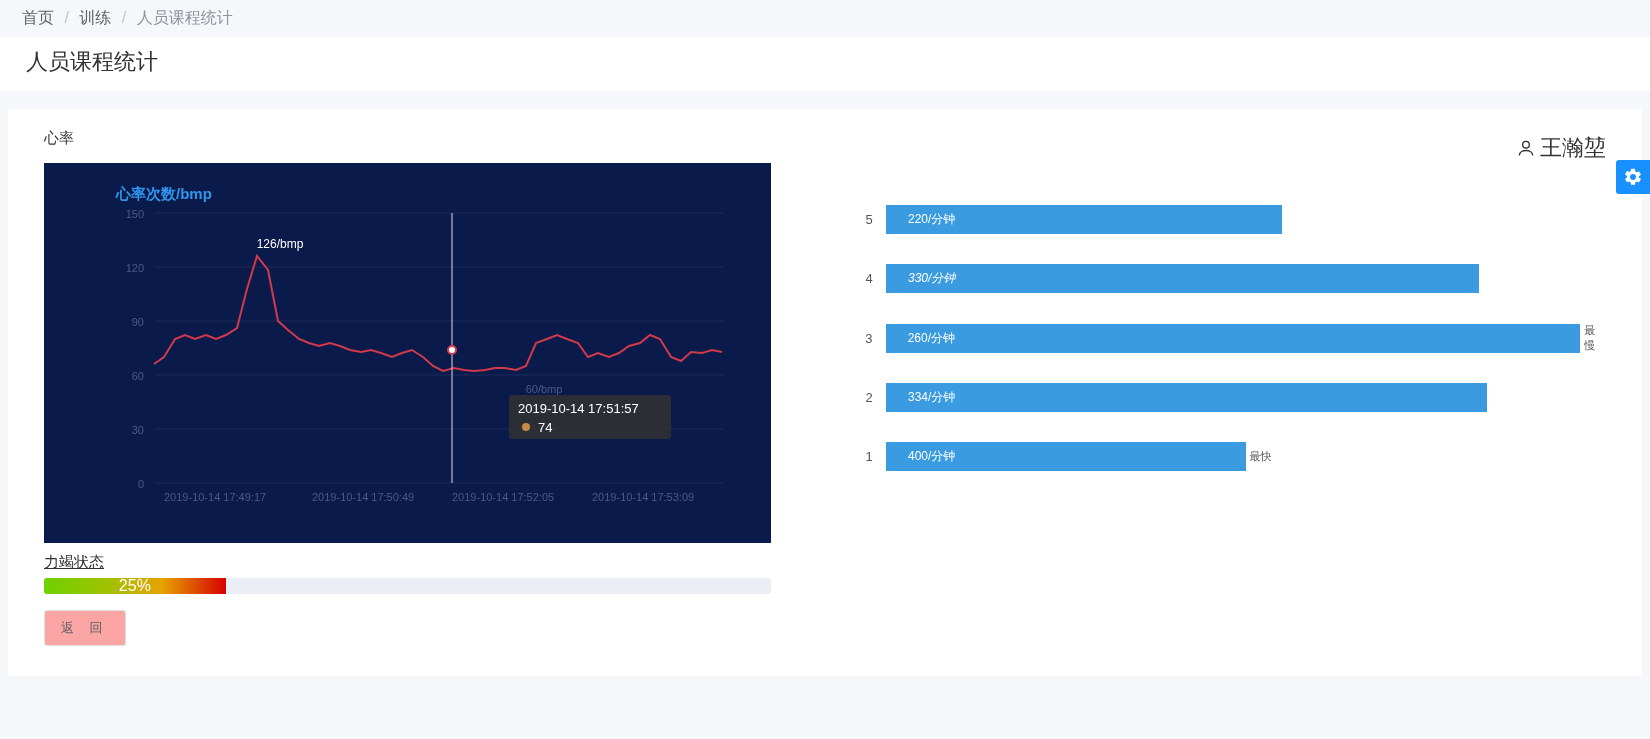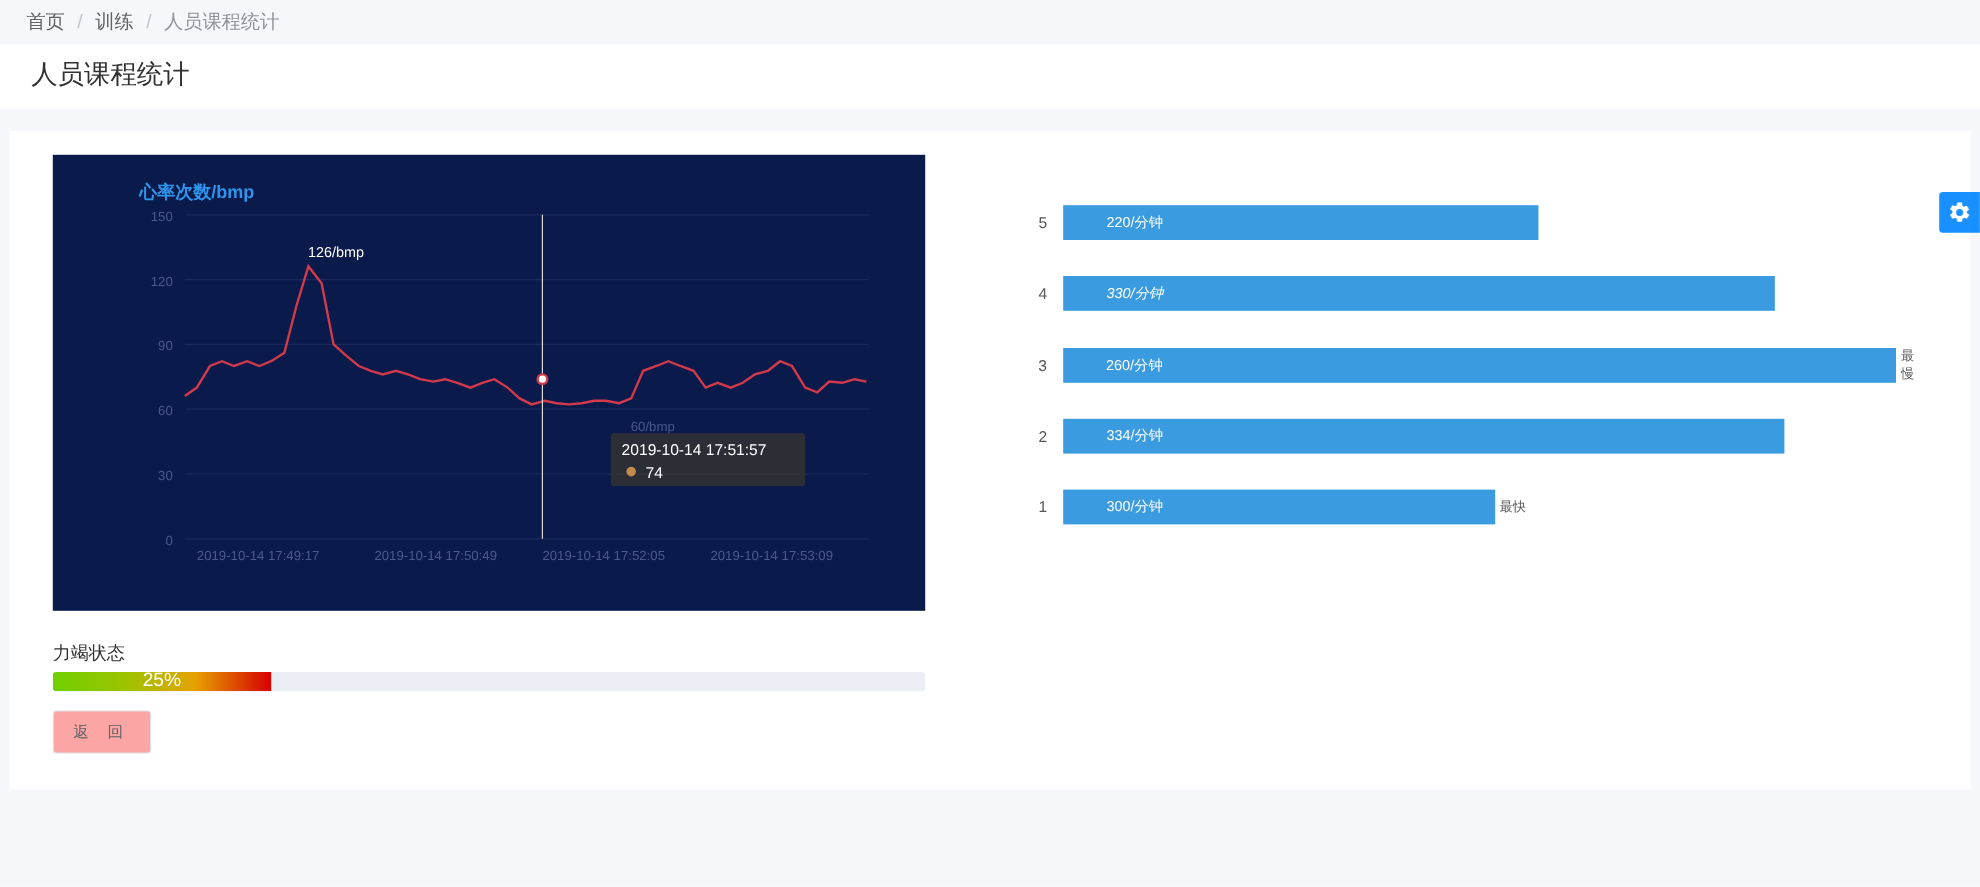--- a/index.html
+++ b/index.html
@@ -16,30 +16,30 @@
     .content { padding: 18px 8px; }
     .card { background: #fff; margin: 0 auto; padding: 20px 36px 30px; }
     .row-top { display: flex; justify-content: space-between; align-items: flex-start; }
     .user-block { display: flex; align-items: center; font-size: 22px; gap: 4px; margin-top: 4px; }
     .user-icon { width: 20px; height: 20px; }
     .section-label { font-size: 15px; margin-bottom: 6px; }
     .two-col { display: flex; gap: 81px; }
     .left-col { width: 727px; flex: 0 0 727px; }
     .right-col { flex: 1; min-width: 0; padding-top: 42px; }
     .hr-chart { width: 727px; height: 380px; background: #0a1a4a; position: relative; }
-    .progress-wrap { margin-top: 26px; }
+    .progress-wrap { margin-top: 10px; text-decoration: underline; }
     .progress-bar-bg { width: 727px; height: 16px; background: #ebeef5; border-radius: 3px; overflow: hidden; }
     .progress-grad { height: 100%; width: 25%; background: linear-gradient(90deg, #6fd000 0%, #a0c200 35%, #e6a200 65%, #d60000 100%); position: relative; }
     .progress-txt { position: absolute; left: 50%; top: 50%; transform: translate(-50%, -50%); color: #fff; font-size: 16px; font-weight: 500; }
     .back-btn { display: inline-block; margin-top: 16px; border: 1px solid #dcdfe6; background: #fca5a5; color: #606266; padding: 8px 16px; font-size: 13px; letter-spacing: 6px; border-radius: 3px; cursor: pointer; }
 
     .pace-title { color: #2f95ec; font-weight: 600; font-size: 15px; margin-bottom: 28px; }
     .pace-row { display: flex; align-items: center; margin-bottom: 30px; }
     .pace-idx { width: 34px; text-align: center; color: #555; font-size: 13px; }
-    .pace-bar { height: 29px; background: #3a9be0; color: #fff; display: flex; align-items: center; padding-left: 36px; font-size: 12px; font-weight: 500; }
+    .pace-bar { height: 29px; background: #3a9be0; color: #fff; display: flex; align-items: center; padding-left: 22px; font-size: 12px; font-weight: 500; }
     .pace-tag { font-size: 11px; color: #555; margin-left: 4px; }
 
     .float-gear { position: fixed; top: 160px; right: 0; width: 34px; height: 34px; background: #1890ff; display: flex; align-items: center; justify-content: center; border-top-left-radius: 3px; border-bottom-left-radius: 3px; cursor: pointer; }
     .float-gear svg { width: 20px; height: 20px; }
 
     
     .axis-txt { fill: #4a5a8a; font-size: 11px; }
     .chart-title { fill: #2f95ec; font-size: 15px; font-weight: 600; }
     .grid-line { stroke: #1a2a5a; stroke-width: 1; }
     .hr-line { fill: none; stroke: #d13a4a; stroke-width: 2; }
@@ -58,20 +58,30 @@
   <span class="sep">/</span>
   <a href="#">训练</a>
   <span class="sep">/</span>
   <span>人员课程统计</span>
 </div>
 
 <div class="header-bar">人员课程统计</div>
 
 <div class="content">
   <div class="card">
+    <div class="row-top">
+      <div class="section-label">心率</div>
+      <div class="user-block">
+        <svg class="user-icon" viewBox="0 0 24 24" fill="none" stroke="#303133" stroke-width="1.6">
+            <circle cx="12" cy="8" r="4"></circle>
+            <path d="M4 21c0-4 4-6 8-6s8 2 8 6"></path>
+          </svg>
+        <span>王瀚堃</span>
+      </div>
+    </div>
 
     <div class="two-col">
       <div class="left-col">
         <div class="hr-chart">
           <svg width="727" height="380" viewBox="0 0 727 380">
             <text x="72" y="36" class="chart-title">心率次数/bmp</text>
 
             <g>
               <text x="100" y="325" text-anchor="end" class="axis-txt">0</text>
               <text x="100" y="271" text-anchor="end" class="axis-txt">30</text>
@@ -136,21 +146,21 @@
               <div class="pace-idx">3</div>
               <div class="pace-bar" style="width: 93%;">260/分钟</div>
               <span class="pace-tag">最慢</span>
             </div>
             <div class="pace-row">
               <div class="pace-idx">2</div>
               <div class="pace-bar" style="width: 79.6462%;">334/分钟</div>
             </div>
             <div class="pace-row">
               <div class="pace-idx">1</div>
-              <div class="pace-bar" style="width: 47.6923%;">300/分钟</div>
+              <div class="pace-bar" style="width: 47.6923%;">400/分钟</div>
               <span class="pace-tag">最快</span>
             </div>
           </div>
       </div>
     </div>
   </div>
 </div>
 
 <div class="float-gear">
   <svg viewBox="0 0 24 24" fill="#fff">

